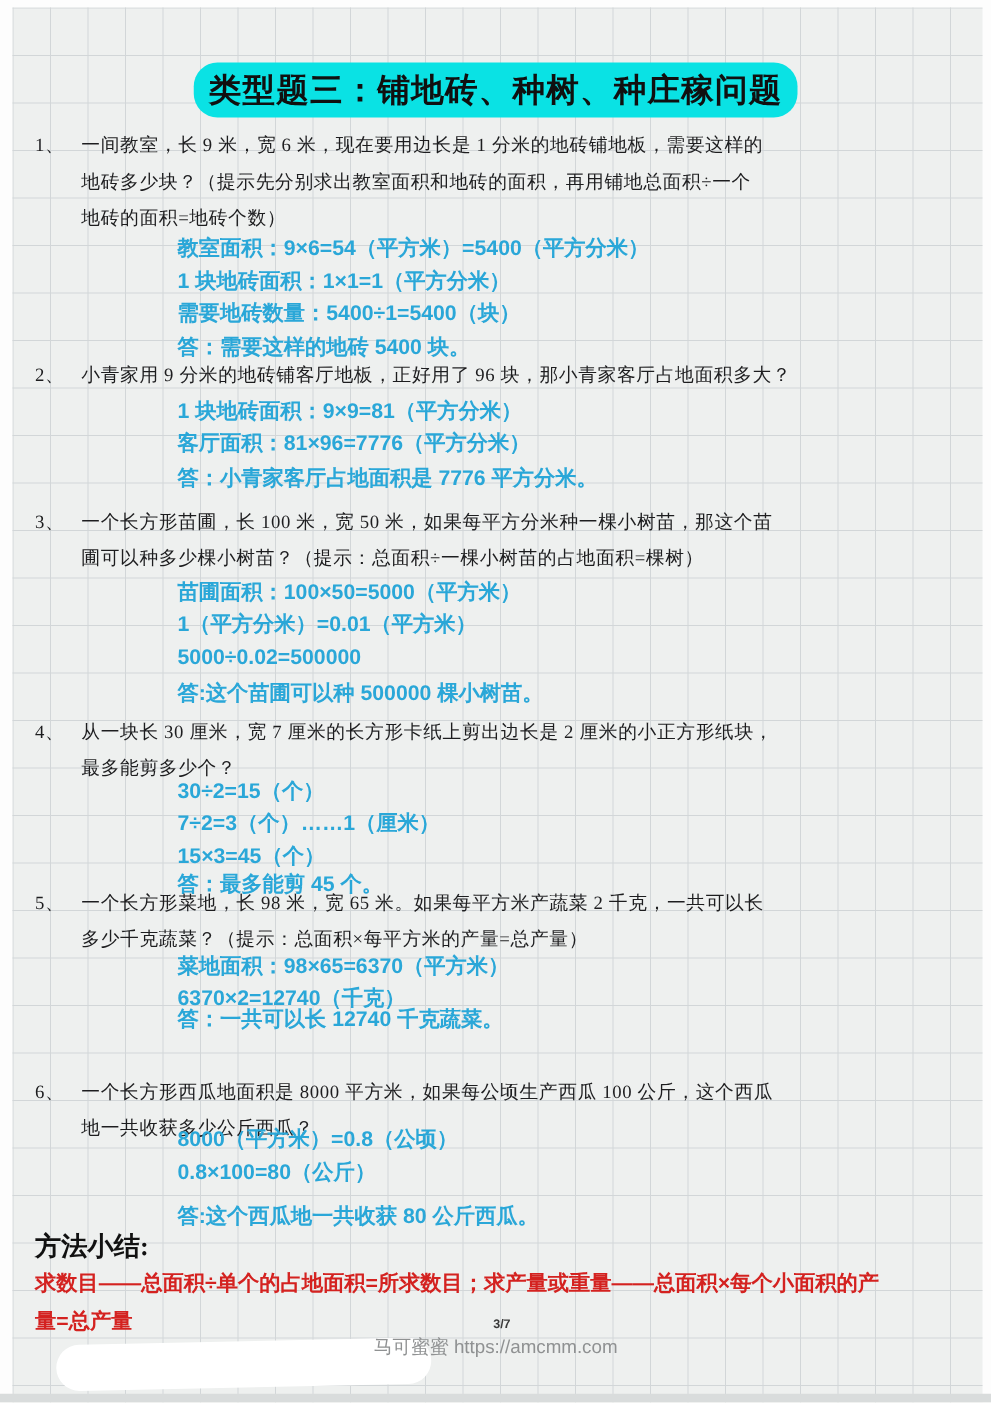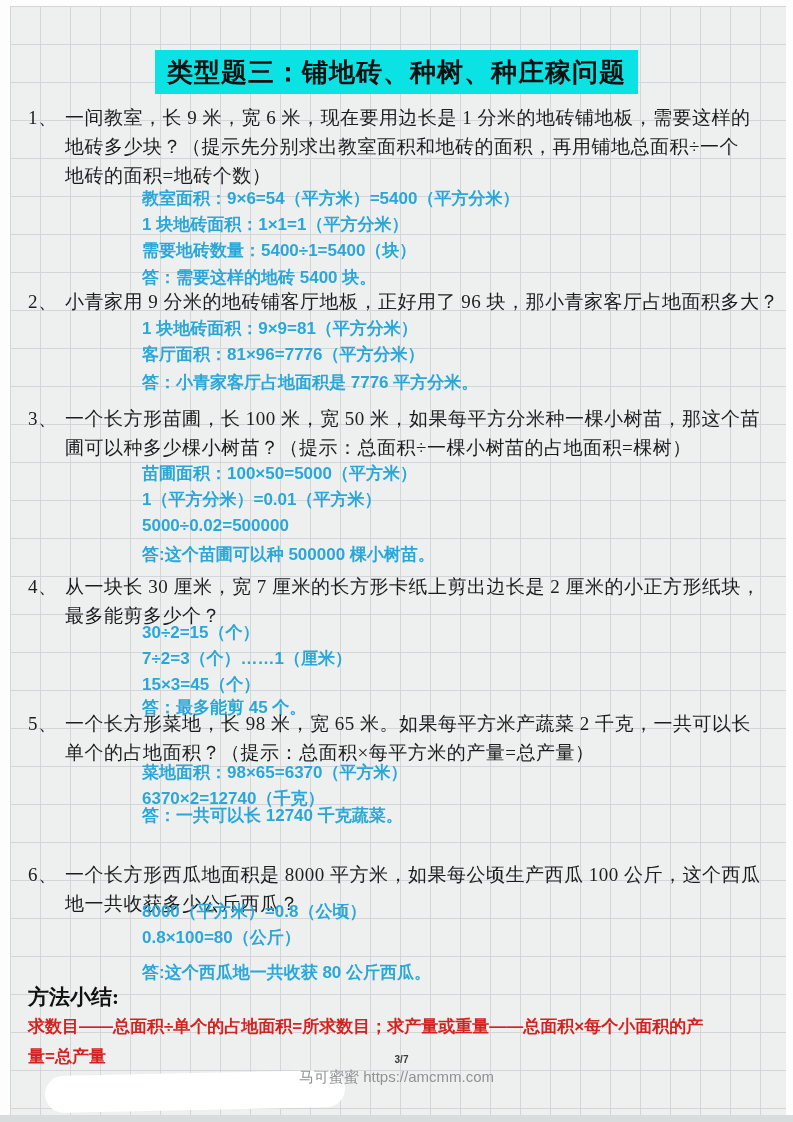--- a/index.html
+++ b/index.html
@@ -11,23 +11,23 @@
     background-image:
       linear-gradient(to right,#d2d6d8 1px,transparent 1px),
       linear-gradient(to bottom,#d2d6d8 1px,transparent 1px);
     background-size:30px 38px;}
   .bottom-edge{position:absolute;left:0;right:0;bottom:0;height:7px;background:#d9dcdc;}
   .abs{position:absolute;}
   
   .title-row{left:0;right:0;top:50px;text-align:center;}
   .title-hl{display:inline-block;background:var(--hl);color:#101010;
     font-family:"Liberation Sans","DejaVu Sans",sans-serif;font-weight:bold;
-    font-size:26px;line-height:34px;padding:5px 12px;letter-spacing:1px;}
+    font-size:26px;line-height:34px;padding:5px 12px;letter-spacing:1px;border-radius:19px;}
   
-  .qtext{left:28px;width:740px;color:#1d1d1f;font-size:19px;line-height:29px;letter-spacing:.5px;}
+  .qtext{left:28px;width:740px;color:#1d1d1f;font-size:15px;line-height:29px;letter-spacing:.5px;}
   .qline{padding-left:37px;white-space:nowrap;}
   .qline.first{padding-left:0;}
   .qnum{display:inline-block;width:37px;}
   
   .work{left:142px;width:620px;color:var(--blue);
     font-family:"Liberation Sans","DejaVu Sans",sans-serif;font-weight:bold;
     font-size:17px;line-height:26px;}
   .work div{white-space:nowrap;}
   .da{left:142px;color:var(--blue);
     font-family:"Liberation Sans","DejaVu Sans",sans-serif;font-weight:bold;
@@ -96,21 +96,21 @@
   </div>
   <div class="abs work" style="top:620px">
     <div>30÷2=15（个）</div>
     <div>7÷2=3（个）……1（厘米）</div>
     <div>15×3=45（个）</div>
   </div>
   <div class="abs da" style="top:696px">答：最多能剪 45 个。</div>
 
   <div class="abs qtext" style="top:709px">
     <div class="qline first"><span class="qnum">5、</span><span>一个长方形菜地，长 98 米，宽 65 米。如果每平方米产蔬菜 2 千克，一共可以长</span></div>
-    <div class="qline">单个的占地面积？（提示：总面积×每平方米的产量=总产量）</div>
+    <div class="qline">多少千克蔬菜？（提示：总面积×每平方米的产量=总产量）</div>
   </div>
   <div class="abs work" style="top:760px">
     <div>菜地面积：98×65=6370（平方米）</div>
     <div>6370×2=12740（千克）</div>
   </div>
   <div class="abs da" style="top:804px">答：一共可以长 12740 千克蔬菜。</div>
 
   <div class="abs qtext" style="top:860px">
     <div class="qline first"><span class="qnum">6、</span><span>一个长方形西瓜地面积是 8000 平方米，如果每公顷生产西瓜 100 公斤，这个西瓜</span></div>
     <div class="qline">地一共收获多少公斤西瓜？</div>

